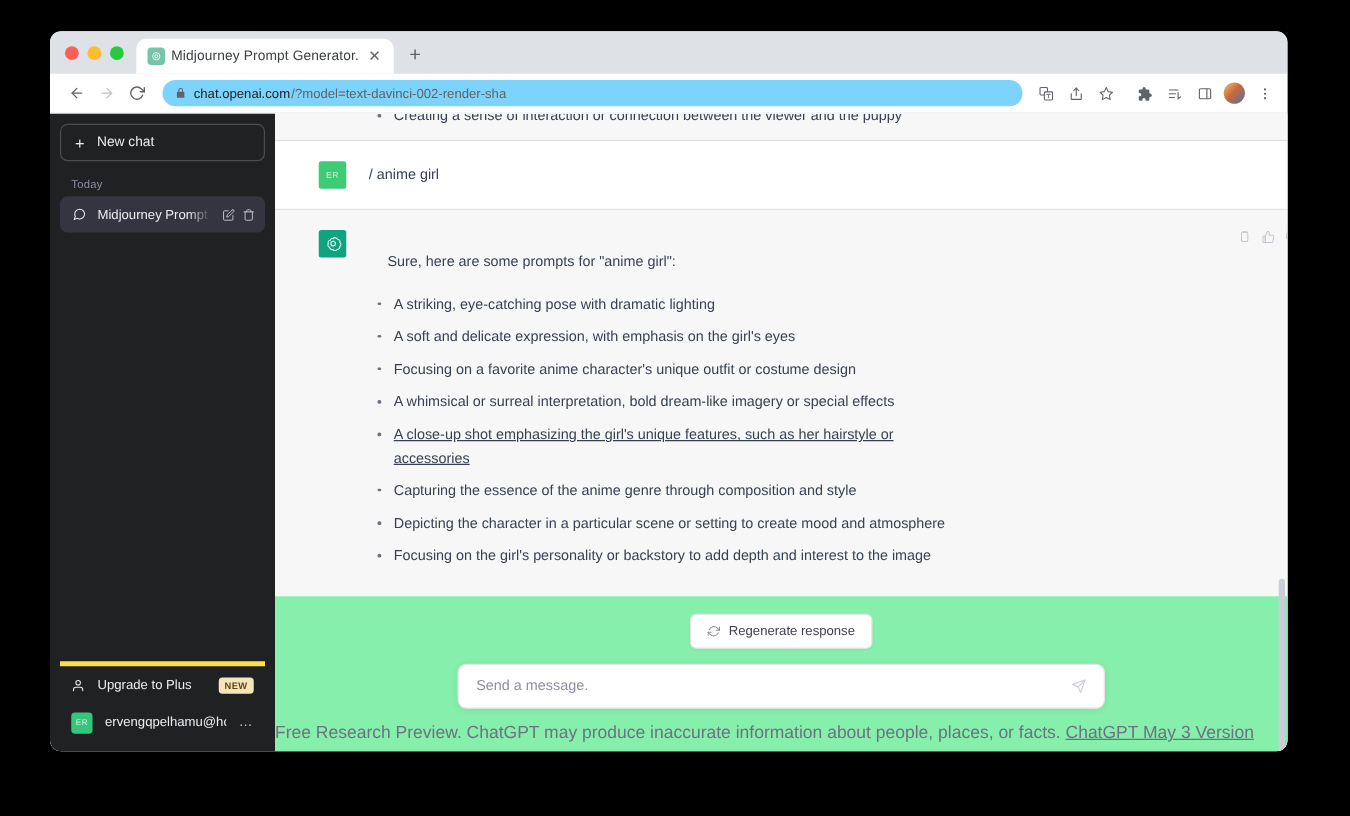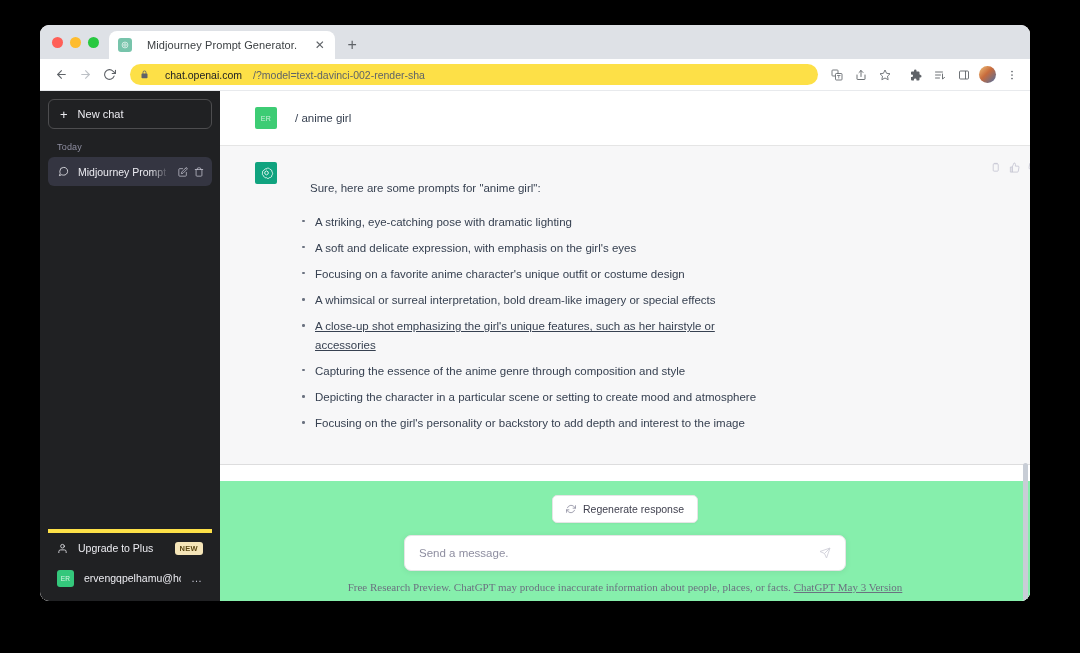--- a/index.html
+++ b/index.html
@@ -39,21 +39,21 @@
   .dot.yellow { background: #febc2e; }
   .dot.green { background: #28c840; }
 
   .tab {
     height: 28px;
     min-width: 180px;
     background: #fff;
     border-radius: 8px 8px 0 0;
     display: flex;
     align-items: center;
-    gap: 15px;
+    gap: 5px;
     padding: 0 8px 0 9px;
     font-size: 11px;
     color: #3c4043;
     position: relative;
   }
   .tab-favicon {
     width: 14px; height: 14px;
     background: #77c4ab;
     border-radius: 3px;
     display: flex; align-items: center; justify-content: center;
@@ -90,27 +90,27 @@
   .navbtn {
     width: 22px; height: 22px;
     display: flex; align-items: center; justify-content: center;
     color: #5f6368;
     flex-shrink: 0;
   }
   .navbtn.disabled { color: #bdc1c6; }
   .omnibox {
     flex: 1;
     height: 21px;
-    background: #fde047;
+    background: #7dd3fc;
     border-radius: 11px;
     display: flex;
     align-items: center;
     padding: 0 10px;
     margin: 0 6px 0 8px;
-    gap: 16px;
+    gap: 6px;
     font-size: 10.5px;
     overflow: hidden;
     max-width: 760px;
   }
   .url-dark { color: #202124; white-space: nowrap; }
   .url-gray { color: #5f6368; white-space: nowrap; }
   .tb-icons { display: flex; align-items: center; gap: 3px; margin-left: auto; }
   .tb-icon {
     width: 21px; height: 21px;
     display: flex; align-items: center; justify-content: center;
@@ -298,45 +298,43 @@
     border: 1px solid #e5e5e5;
     border-radius: 5px;
     background: #fff;
     color: #40414f;
     font-size: 10.5px;
     padding: 7px 13px;
     display: flex; align-items: center; gap: 7px;
     box-shadow: 0 1px 2px rgba(0,0,0,.04);
   }
   .input-wrap {
-    width: 442px;
+    width: 518px;
     margin: 0 auto;
     position: relative;
   }
   .input-box {
     height: 36px;
     border: 1px solid #e5e5e5;
     border-radius: 7px;
     background: #fff;
     box-shadow: 0 1px 6px rgba(0,0,0,.07);
     display: flex; align-items: center;
     padding: 0 14px;
   }
   .input-box .placeholder {
     color: #8e8ea0;
     font-size: 11.5px;
     flex: 1;
   }
   .send-icon { color: #cfcfd8; display: flex; align-items: center; }
   .footnote {
-    text-align: center;
     color: #6b7280;
-    font-size: 11px;
+    font-size: 14px;
     padding-top: 10px;
-    font-family: Liberation Serif, serif;
   }
   .footnote a { color: #6b7280; text-decoration: underline; }
 
   
   .scrollbar-track {
     position: absolute;
     right: 1px; top: 0; bottom: 0;
     width: 7px;
   }
   .scrollbar-thumb {
@@ -509,20 +507,30 @@
           <span class="side-email">ervengqpelhamu@hotm...</span>
           <span class="dots-h">…</span>
         </div>
       </div>
     </div>
 
     <div class="main">
 
       <div class="thread">
 
+        <div class="msg assistant clipped" style="padding:0; height:22px;">
+          <div class="msg-inner" style="align-items:flex-start;">
+            <div class="av bot" style="visibility:hidden;"></div>
+            <div class="msg-body" style="padding-top:0;">
+              <ul style="margin-top:-7px;">
+                <li>Creating a sense of interaction or connection between the viewer and the puppy</li>
+              </ul>
+            </div>
+          </div>
+        </div>
 
         <div class="msg user">
           <div class="msg-inner">
             <div class="av user">ER</div>
             <div class="msg-body">/ anime girl</div>
           </div>
         </div>
 
         <div class="msg assistant" style="padding-bottom:24px;">
           <div class="msg-inner">

